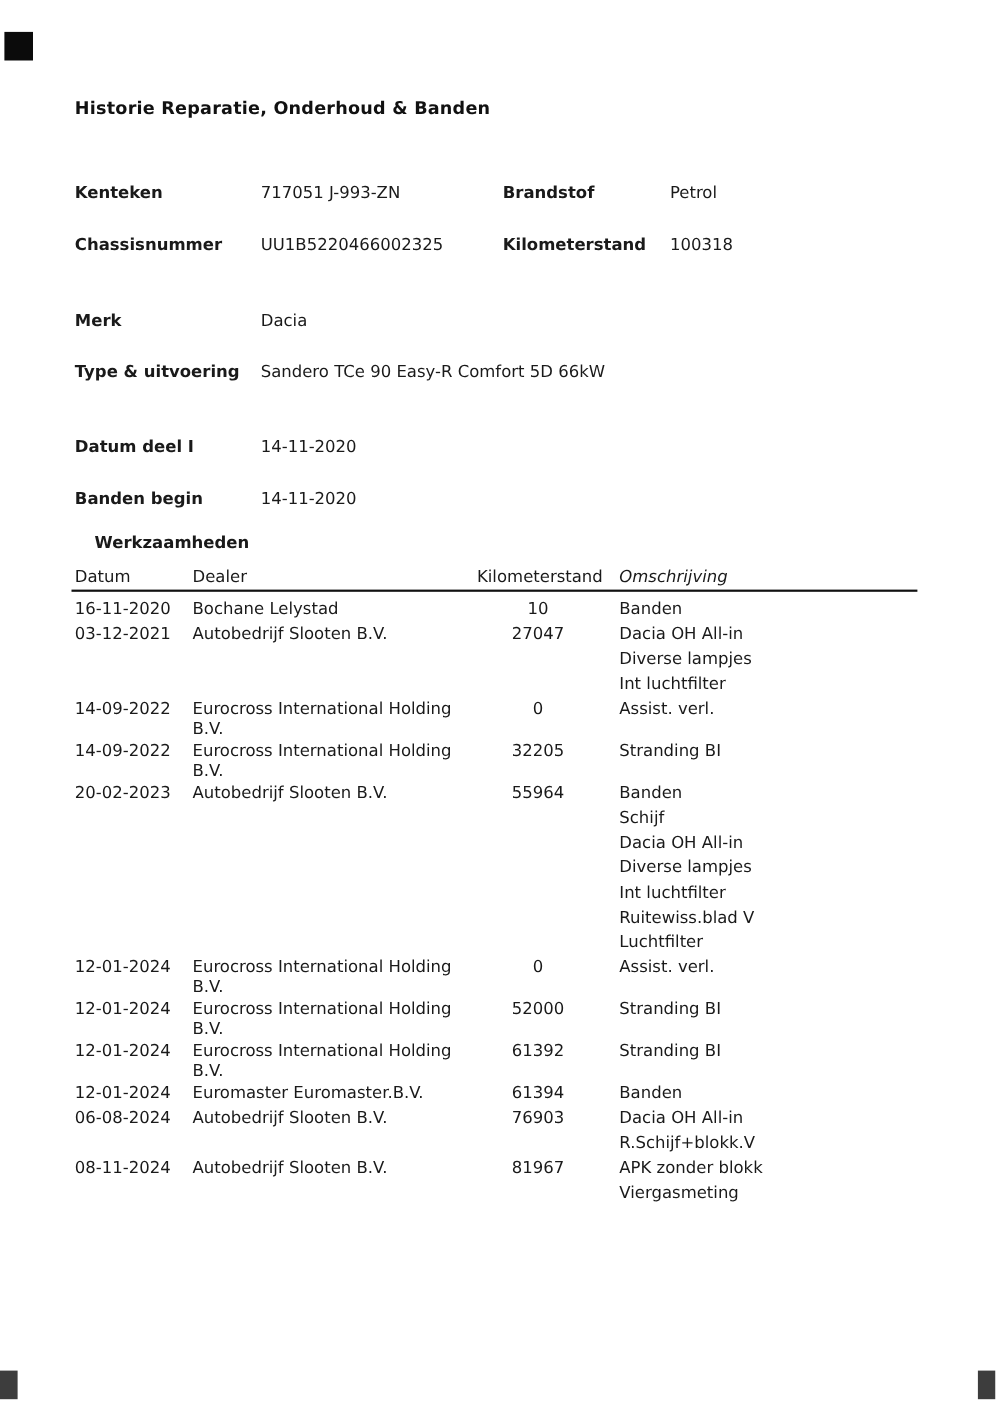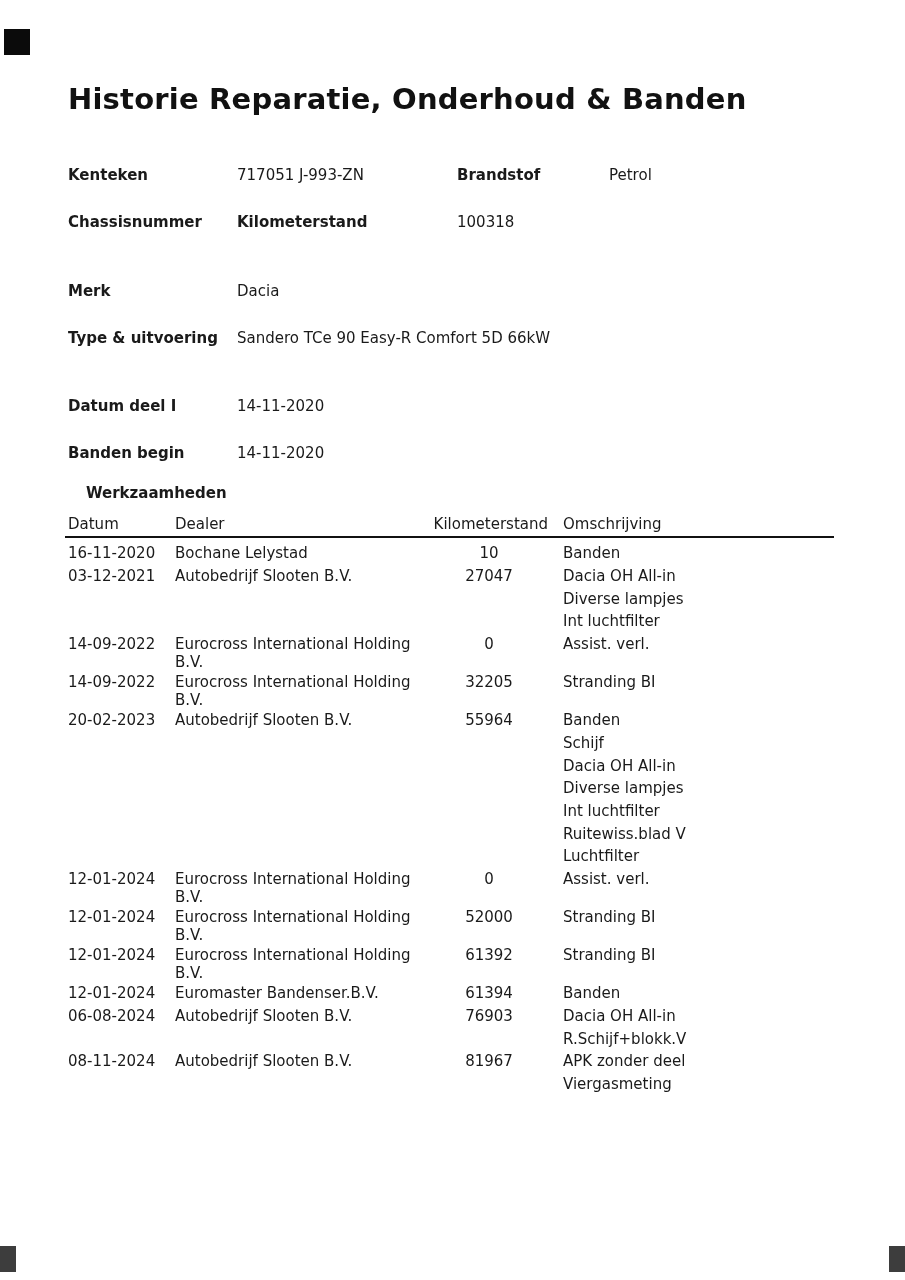--- a/index.html
+++ b/index.html
@@ -14,21 +14,21 @@
     font-family: "DejaVu Sans", sans-serif;
     color: #1a1a1a;
     font-size: 15px;
     overflow: hidden;
   }
   .page {
     padding: 86px 68px 0 68px;
   }
   .doc-title {
     margin: 0;
-    font-size: 29px;
+    font-size: 16px;
     line-height: 26px;
     font-weight: bold;
     letter-spacing: 0.2px;
     color: #111111;
   }
   
   .info-grid-4 {
     margin-top: 28px;
     display: grid;
     grid-template-columns: 169px 220px 152px auto;
@@ -61,21 +61,21 @@
     display: grid;
     grid-template-columns: 110px 255px 118px 1fr;
     align-items: start;
   }
   .thead {
     border-bottom: 2.5px solid #111111;
     padding-bottom: 3px;
   }
   .thead > div { line-height: 18px; }
   .th-km { text-align: right; }
-  .th-oms { padding-left: 15px; }
+  .th-oms { padding-left: 15px; font-style: italic; }
   .th-datum { padding-left: 3px; }
   .tbody { padding-top: 4px; }
   .c-datum {
     line-height: 23px;
     padding-left: 3px;
     white-space: nowrap;
   }
   .c-dealer {
     line-height: 17.5px;
     padding-top: 3px;
@@ -107,20 +107,21 @@
 <div class="page">
 
   <h1 class="doc-title">Historie Reparatie, Onderhoud &amp; Banden</h1>
 
   <div class="info-grid-4">
     <div class="lbl">Kenteken</div>
     <div>717051 J-993-ZN</div>
     <div class="lbl">Brandstof</div>
     <div>Petrol</div>
     <div class="lbl">Chassisnummer</div>
+    <div>UU1B5220466002325</div>
     <div class="lbl">Kilometerstand</div>
     <div>100318</div>
   </div>
 
   <div class="info-grid-2 mt-merk">
     <div class="lbl">Merk</div>
     <div>Dacia</div>
     <div class="lbl">Type &amp; uitvoering</div>
     <div>Sandero TCe 90 Easy-R Comfort 5D 66kW</div>
   </div>
@@ -217,21 +218,21 @@
     <div class="c-datum">12-01-2024</div>
     <div class="c-dealer">Eurocross International Holding B.V.</div>
     <div class="c-km">61392</div>
     <div class="c-oms">
             <div class="oms-line">Stranding BI</div>
           </div>
   </div>
 
   <div class="trow">
     <div class="c-datum">12-01-2024</div>
-    <div class="c-dealer">Euromaster Bandenser.B.V.</div>
+    <div class="c-dealer">Euromaster Euromaster.B.V.</div>
     <div class="c-km">61394</div>
     <div class="c-oms">
             <div class="oms-line">Banden</div>
           </div>
   </div>
 
   <div class="trow">
     <div class="c-datum">06-08-2024</div>
     <div class="c-dealer">Autobedrijf Slooten B.V.</div>
     <div class="c-km">76903</div>
@@ -239,20 +240,20 @@
             <div class="oms-line">Dacia OH All-in</div>
             <div class="oms-line">R.Schijf+blokk.V</div>
           </div>
   </div>
 
   <div class="trow">
     <div class="c-datum">08-11-2024</div>
     <div class="c-dealer">Autobedrijf Slooten B.V.</div>
     <div class="c-km">81967</div>
     <div class="c-oms">
-            <div class="oms-line">APK zonder deel</div>
+            <div class="oms-line">APK zonder blokk</div>
             <div class="oms-line">Viergasmeting</div>
           </div>
   </div>
 </div>
   </div>
 
 </div>
 
 </body></html>

